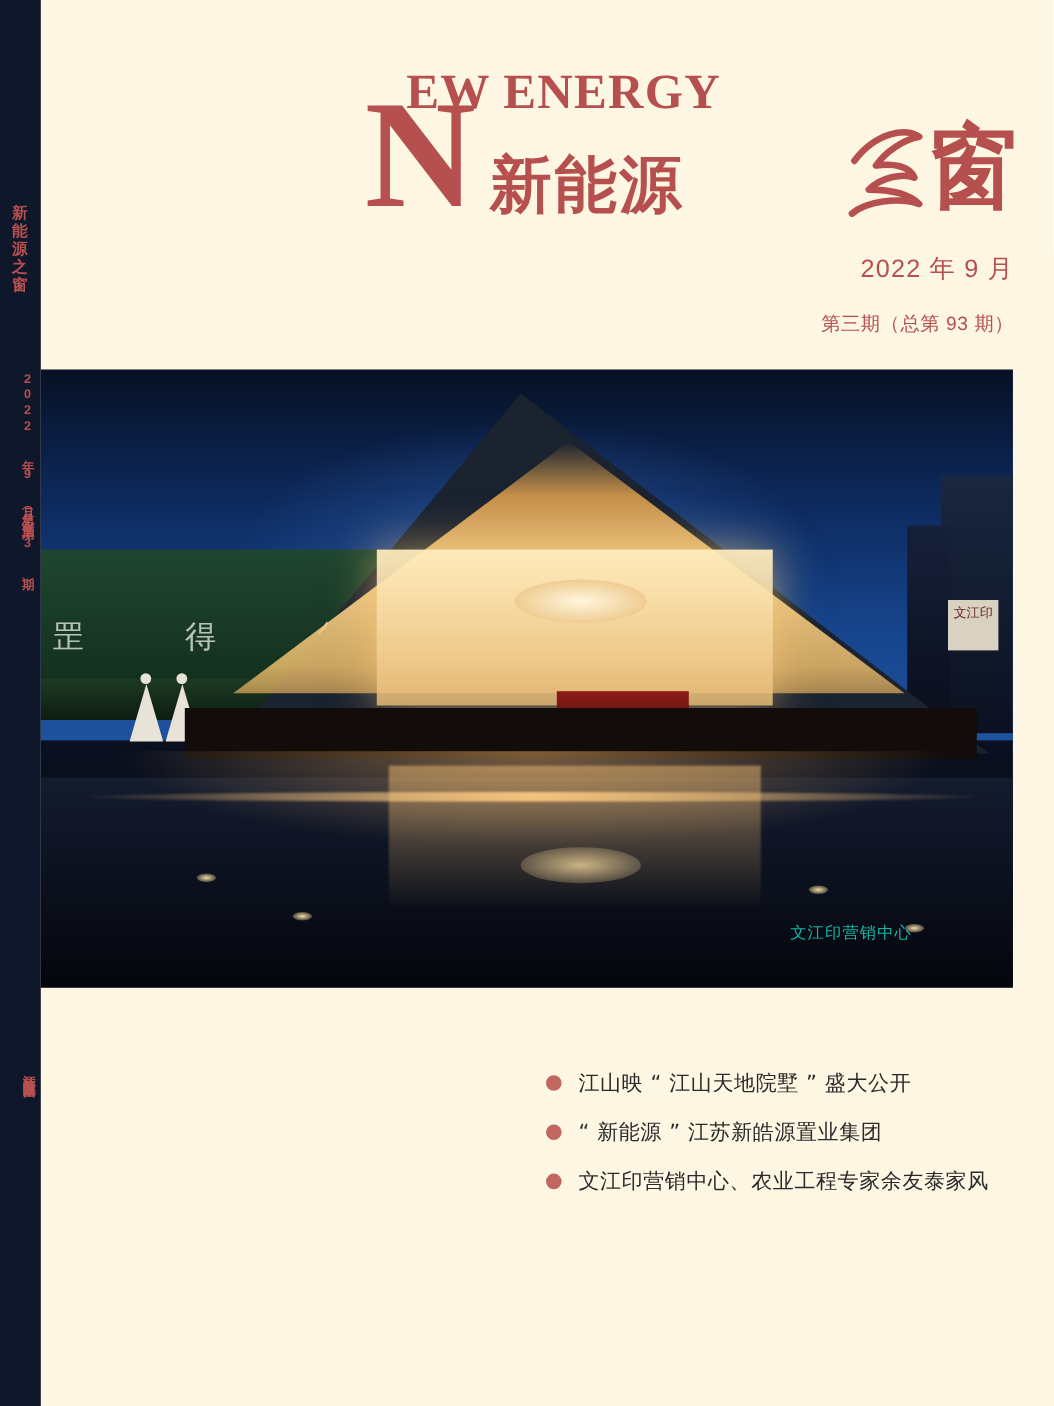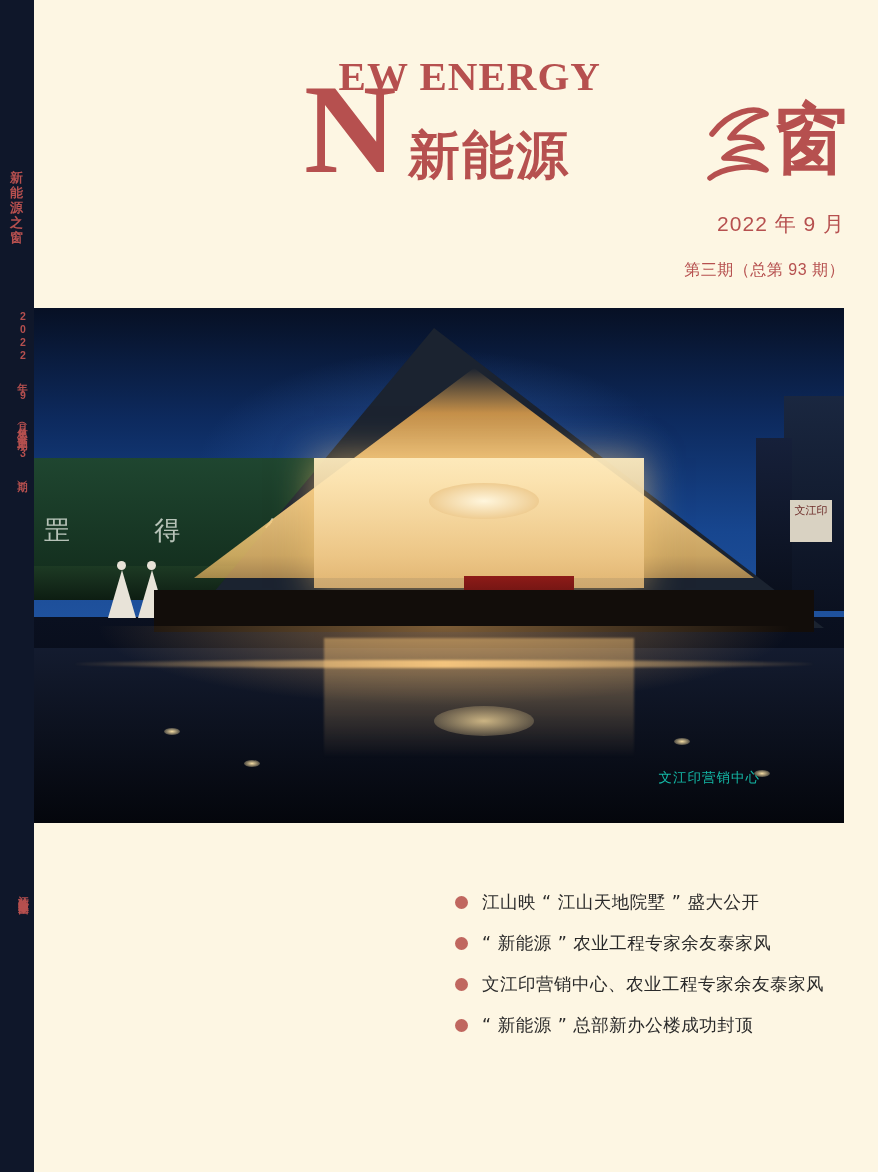--- a/index.html
+++ b/index.html
@@ -474,25 +474,21 @@
     <div class="photo-caption">文江印营销中心</div>
   </div>
 
   <div class="headlines">
     <div class="headline-row">
       <span class="bullet"></span>
       <span class="headline-text">江山映 “ 江山天地院墅 ” 盛大公开</span>
     </div>
     <div class="headline-row">
       <span class="bullet"></span>
-      <span class="headline-text">“ 新能源 ” 农业工程专家余友泰家风</span>
+      <span class="headline-text">“ 新能源 ” 江苏新皓源置业集团</span>
     </div>
     <div class="headline-row">
       <span class="bullet"></span>
       <span class="headline-text">文江印营销中心、农业工程专家余友泰家风</span>
     </div>
-    <div class="headline-row">
-      <span class="bullet"></span>
-      <span class="headline-text">“ 新能源 ” 总部新办公楼成功封顶</span>
-    </div>
   </div>
 
 </div>
 
 </body></html>

